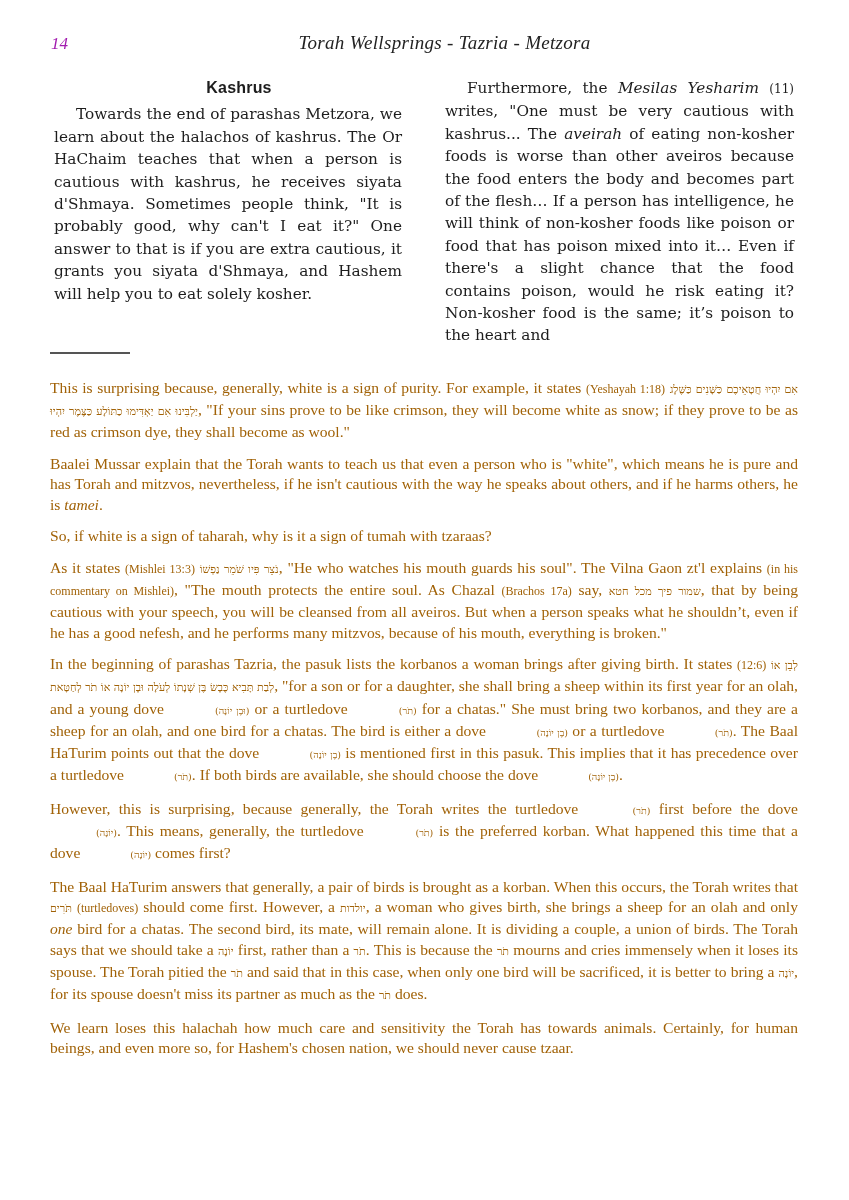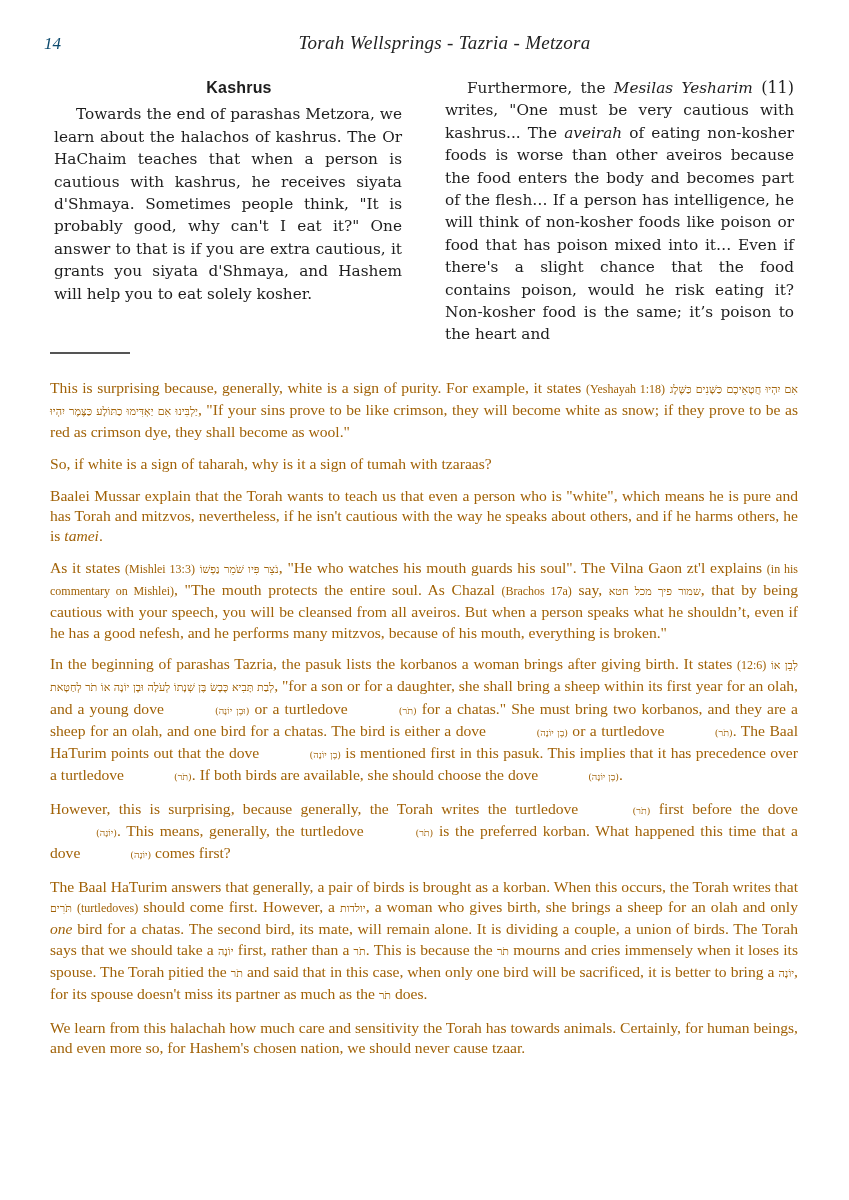--- a/index.html
+++ b/index.html
@@ -2,41 +2,41 @@
 <html><head>
   <meta charset="utf-8">
   <style>
     html, body { margin: 0; padding: 0; background: #ffffff; }
     body {
       width: 849px; height: 1200px; position: relative; overflow: hidden;
       font-family: "DejaVu Serif", "Liberation Serif", serif;
       color: #1d1d1d;
     }
     .page-num {
-      position: absolute; left: 44px; top: 34px;
-      font-family: "Liberation Serif", serif; font-style: italic; font-size: 17px; color: #0c4a6e;
+      position: absolute; left: 51px; top: 34px;
+      font-family: "Liberation Serif", serif; font-style: italic; font-size: 17px; color: #a21caf;
     }
     .running-head {
       position: absolute; left: 0; right: 0; top: 32px; text-align: center;
       font-family: "Liberation Serif", serif; font-style: italic; font-size: 19px; letter-spacing: 0.3px; color: #222; margin-left: 40px;
     }
     .col {
       position: absolute; top: 73px; width: 356px;
       font-family: "DejaVu Serif", serif; font-size: 15.3px; line-height: 22.4px;
       text-align: justify; color: #1d1d1d;
     }
     .col.left { left: 50px; }
     .col.right { left: 441px; width: 357px; }
     .col p { margin: 4px; text-indent: 22px; }
     .sec-title {
       text-align: center; font-family: "Liberation Sans", sans-serif; font-weight: bold;
       font-size: 16px; margin: 2px 0 22px 0; letter-spacing: 0.2px; text-indent: 0;
     }
     .it { font-style: italic; }
-    .ref { font-size: 16px; }
+    .ref { font-size: 12px; }
     .rule {
       position: absolute; left: 50px; top: 352px; width: 80px; height: 2px; background: #555;
     }
     .notes {
       position: absolute; left: 50px; top: 378px; width: 748px;
       font-family: "Liberation Serif", serif; font-size: 15.6px; line-height: 20.2px;
       text-align: justify; color: #a16207;
     }
     .notes p { margin: 0 0 11.5px 0; }
     .notes .ref { font-size: 12px; }
@@ -57,27 +57,27 @@
 <div class="col right">
   <p><span>Furthermore, the </span><span class="it">Mesilas Yesharim</span> <span class="ref">(11)</span><span> writes, "One must be very cautious with kashrus... The </span><span class="it">aveirah</span><span> of eating non-kosher foods is worse than other aveiros because the food enters the body and becomes part of the flesh… If a person has intelligence, he will think of non-kosher foods like poison or food that has poison mixed into it… Even if there's a slight chance that the food contains poison, would he risk eating it? Non-kosher food is the same; it’s poison to the heart and</span></p>
 </div>
 
 <div class="rule"></div>
 
 <div class="notes">
   <p><span>This is surprising because, generally, white is a sign of purity. For example, it states </span><span class="ref">(Yeshayah 1:18)</span> <span class="heb">אִם יִהְיוּ חֲטָאֵיכֶם כַּשָּׁנִים כַּשֶּׁלֶג יַלְבִּינוּ אִם יַאְדִּימוּ כַתּוֹלָע כַּצֶּמֶר יִהְיוּ</span><span>, "If your sins prove to be like crimson, they will become white as snow; if they prove to be as red as crimson dye, they shall become as wool."</span></p>
 
 
+  <p><span>Baalei Mussar explain that the Torah wants to teach us that even a person who is "white", which means he is pure and has Torah and mitzvos, nevertheless, if he isn't cautious with the way he speaks about others, and if he harms others, he is </span><span class="it">tamei</span><span>.</span></p>
+
   <p>So, if white is a sign of taharah, why is it a sign of tumah with tzaraas?</p>
-
-  <p><span>Baalei Mussar explain that the Torah wants to teach us that even a person who is "white", which means he is pure and has Torah and mitzvos, nevertheless, if he isn't cautious with the way he speaks about others, and if he harms others, he is </span><span class="it">tamei</span><span>.</span></p>
 
   <p><span>As it states </span><span class="ref">(Mishlei 13:3)</span> <span class="heb">נֹצֵר פִּיו שֹׁמֵר נַפְשׁוֹ</span><span>, "He who watches his mouth guards his soul". The Vilna Gaon zt'l explains </span><span class="ref">(in his commentary on Mishlei)</span><span>, "The mouth protects the entire soul. As Chazal </span><span class="ref">(Brachos 17a)</span><span> say, </span><span class="heb">שמור פיך מכל חטא</span><span>, that by being cautious with your speech, you will be cleansed from all aveiros. But when a person speaks what he shouldn’t, even if he has a good nefesh, and he performs many mitzvos, because of his mouth, everything is broken."</span></p>
 
 
   <p><span>In the beginning of parashas Tazria, the pasuk lists the korbanos a woman brings after giving birth. It states </span><span class="ref">(12:6)</span> <span class="heb">לְבֵן אוֹ לְבַת תָּבִיא כֶּבֶשׂ בֶּן שְׁנָתוֹ לְעֹלָה וּבֶן יוֹנָה אוֹ תֹר לְחַטָּאת</span><span>, "for a son or for a daughter, she shall bring a sheep within its first year for an olah, and a young dove </span><span class="heb-s">(וּבֶן יוֹנָה)</span><span> or a turtledove </span><span class="heb-s">(תֹר)</span><span> for a chatas." She must bring two korbanos, and they are a sheep for an olah, and one bird for a chatas. The bird is either a dove </span><span class="heb-s">(בֶן יוֹנָה)</span><span> or a turtledove </span><span class="heb-s">(תֹר)</span><span>. The Baal HaTurim points out that the dove </span><span class="heb-s">(בֶן יוֹנָה)</span><span> is mentioned first in this pasuk. This implies that it has precedence over a turtledove </span><span class="heb-s">(תֹר)</span><span>. If both birds are available, she should choose the dove </span><span class="heb-s">(בֶן יוֹנָה)</span><span>.</span></p>
 
   <p><span>However, this is surprising, because generally, the Torah writes the turtledove </span><span class="heb-s">(תֹר)</span><span> first before the dove </span><span class="heb-s">(יוֹנָה)</span><span>. This means, generally, the turtledove </span><span class="heb-s">(תֹר)</span><span> is the preferred korban. What happened this time that a dove </span><span class="heb-s">(יוֹנָה)</span><span> comes first?</span></p>
 
   <p><span>The Baal HaTurim answers that generally, a pair of birds is brought as a korban. When this occurs, the Torah writes that </span><span class="heb">תֹּרִים</span> <span class="ref">(turtledoves)</span><span> should come first. However, a </span><span class="heb">יולדות</span><span>, a woman who gives birth, she brings a sheep for an olah and only </span><span class="it">one</span><span> bird for a chatas. The second bird, its mate, will remain alone. It is dividing a couple, a union of birds. The Torah says that we should take a </span><span class="heb">יוֹנָה</span><span> first, rather than a </span><span class="heb">תֹר</span><span>. This is because the </span><span class="heb">תֹר</span><span> mourns and cries immensely when it loses its spouse. The Torah pitied the </span><span class="heb">תֹר</span><span> and said that in this case, when only one bird will be sacrificed, it is better to bring a </span><span class="heb">יוֹנָה</span><span>, for its spouse doesn't miss its partner as much as the </span><span class="heb">תֹר</span><span> does.</span></p>
 
-  <p>We learn from this halachah how much care and sensitivity the Torah has towards animals. Certainly, for human beings, and even more so, for Hashem's chosen nation, we should never cause tzaar.</p>
+  <p>We learn loses this halachah how much care and sensitivity the Torah has towards animals. Certainly, for human beings, and even more so, for Hashem's chosen nation, we should never cause tzaar.</p>
 </div>
 
 </body></html>

